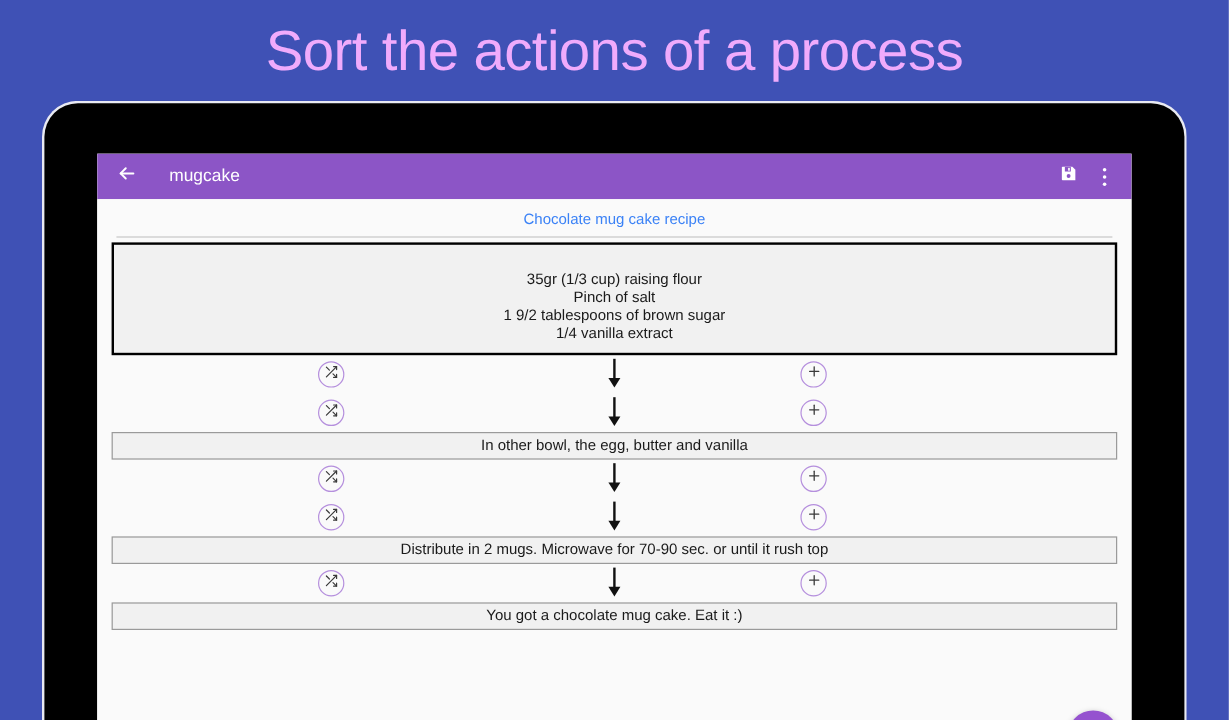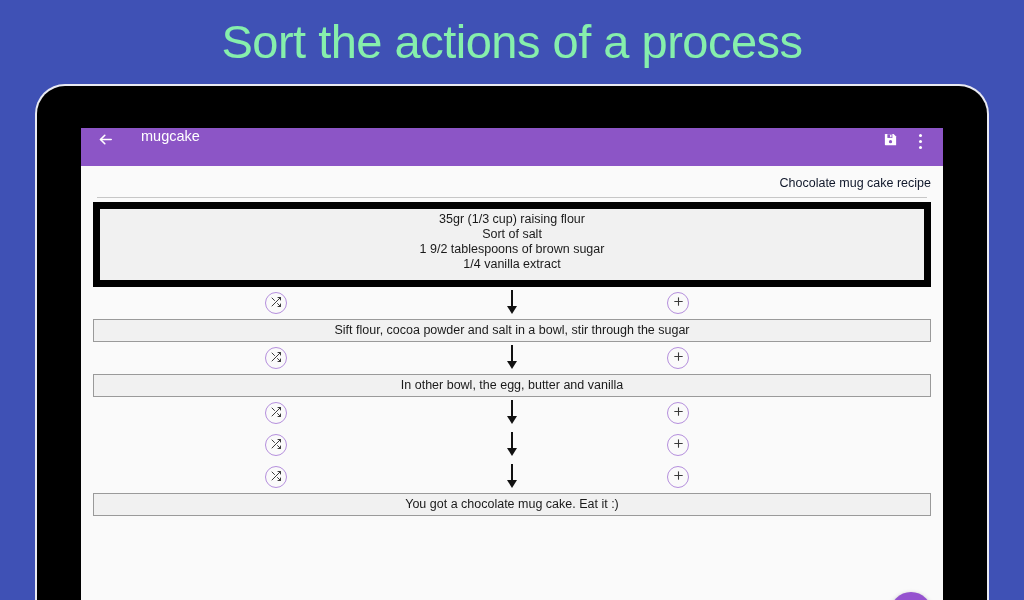--- a/index.html
+++ b/index.html
@@ -19,21 +19,21 @@
   
   .promo-headline {
     position: absolute;
     top: 0;
     left: 0;
     width: 1024px;
     height: 82px;
     display: flex;
     align-items: center;
     justify-content: center;
-    color: #86efac;
+    color: #f0abfc;
     font-size: 47px;
     font-weight: 400;
     letter-spacing: -0.5px;
     white-space: nowrap;
   }
 
   
   .device-frame {
     position: absolute;
     left: 35px;
@@ -54,21 +54,21 @@
     height: 498px;
     background: #fafafa;
     overflow: hidden;
   }
 
   
   .app-bar {
     height: 38px;
     background: #8c55c6;
     display: flex;
-    align-items: flex-start;
+    align-items: center;
     padding: 0 12px 0 11px;
     flex-shrink: 0;
   }
 
   .app-bar-back {
     width: 26px;
     height: 26px;
     display: flex;
     align-items: center;
     justify-content: center;
@@ -100,37 +100,37 @@
   
   .content {
     position: relative;
     height: 460px;
     background: #fafafa;
     padding: 0 12px;
     overflow: hidden;
   }
 
   .recipe-title {
-    text-align: right;
+    text-align: center;
     font-size: 12.5px;
-    color: #0f172a;
+    color: #3b82f6;
     padding: 10px 0 7px 0;
   }
 
   .title-divider {
     height: 1px;
     background: #c7c7c7;
     margin: 0 4px 4px 4px;
   }
 
   
   .ingredients-box {
-    border: 7px solid #000000;
+    border: 2px solid #000000;
     background: #f1f1f1;
-    padding: 3px 8px 8px 8px;
+    padding: 22px 8px 8px 8px;
     text-align: center;
   }
 
   .ingredient-line {
     font-size: 12.5px;
     color: #1a1a1a;
     line-height: 14.9px;
     white-space: nowrap;
   }
 
@@ -253,21 +253,21 @@
     </div>
 
     <div class="content">
 
       <div class="recipe-title">Chocolate mug cake recipe</div>
 
       <div class="title-divider"></div>
 
       <div class="ingredients-box">
         <div class="ingredient-line">35gr (1/3 cup) raising flour</div>
-        <div class="ingredient-line">Sort of salt</div>
+        <div class="ingredient-line">Pinch of salt</div>
         <div class="ingredient-line">1 9/2 tablespoons of brown sugar</div>
         <div class="ingredient-line">1/4 vanilla extract</div>
       </div>
 
       <div class="connector-row">
         <div class="icon-circle shuffle">
           <span>
             <svg width="12" height="12" viewBox="0 0 24 24" fill="none" stroke="#3a3a3a" stroke-width="2" stroke-linecap="round" stroke-linejoin="round">
               <polyline points="16 3 21 3 21 8"></polyline>
               <line x1="4" y1="20" x2="21" y2="3"></line>
@@ -284,23 +284,20 @@
         <div class="icon-circle add">
           <span>
             <svg width="13" height="13" viewBox="0 0 24 24" fill="none" stroke="#3a3a3a" stroke-width="2" stroke-linecap="round">
               <line x1="12" y1="5" x2="12" y2="19"></line>
               <line x1="5" y1="12" x2="19" y2="12"></line>
             </svg>
           </span>
         </div>
       </div>
 
-      <div class="step-box">
-        <span class="step-text">Sift flour, cocoa powder and salt in a bowl, stir through the sugar</span>
-      </div>
 
       <div class="connector-row">
         <div class="icon-circle shuffle">
           <span>
             <svg width="12" height="12" viewBox="0 0 24 24" fill="none" stroke="#3a3a3a" stroke-width="2" stroke-linecap="round" stroke-linejoin="round">
               <polyline points="16 3 21 3 21 8"></polyline>
               <line x1="4" y1="20" x2="21" y2="3"></line>
               <polyline points="21 16 21 21 16 21"></polyline>
               <line x1="15" y1="15" x2="21" y2="21"></line>
               <line x1="4" y1="4" x2="9" y2="9"></line>
@@ -371,20 +368,23 @@
         <div class="icon-circle add">
           <span>
             <svg width="13" height="13" viewBox="0 0 24 24" fill="none" stroke="#3a3a3a" stroke-width="2" stroke-linecap="round">
               <line x1="12" y1="5" x2="12" y2="19"></line>
               <line x1="5" y1="12" x2="19" y2="12"></line>
             </svg>
           </span>
         </div>
       </div>
 
+      <div class="step-box">
+        <span class="step-text">Distribute in 2 mugs. Microwave for 70-90 sec. or until it rush top</span>
+      </div>
 
       <div class="connector-row">
         <div class="icon-circle shuffle">
           <span>
             <svg width="12" height="12" viewBox="0 0 24 24" fill="none" stroke="#3a3a3a" stroke-width="2" stroke-linecap="round" stroke-linejoin="round">
               <polyline points="16 3 21 3 21 8"></polyline>
               <line x1="4" y1="20" x2="21" y2="3"></line>
               <polyline points="21 16 21 21 16 21"></polyline>
               <line x1="15" y1="15" x2="21" y2="21"></line>
               <line x1="4" y1="4" x2="9" y2="9"></line>

